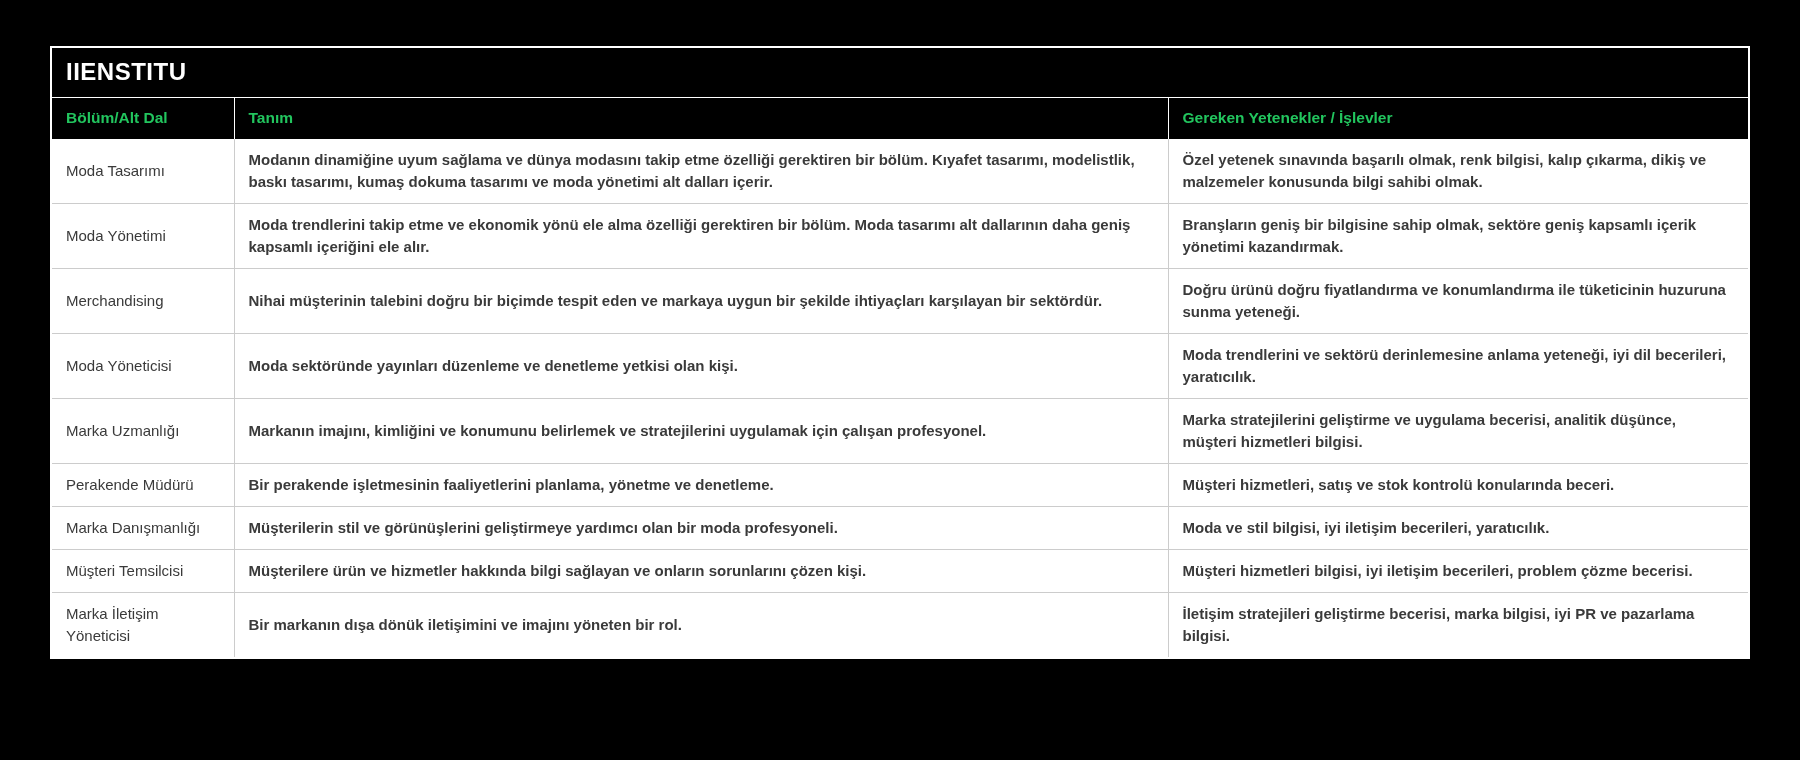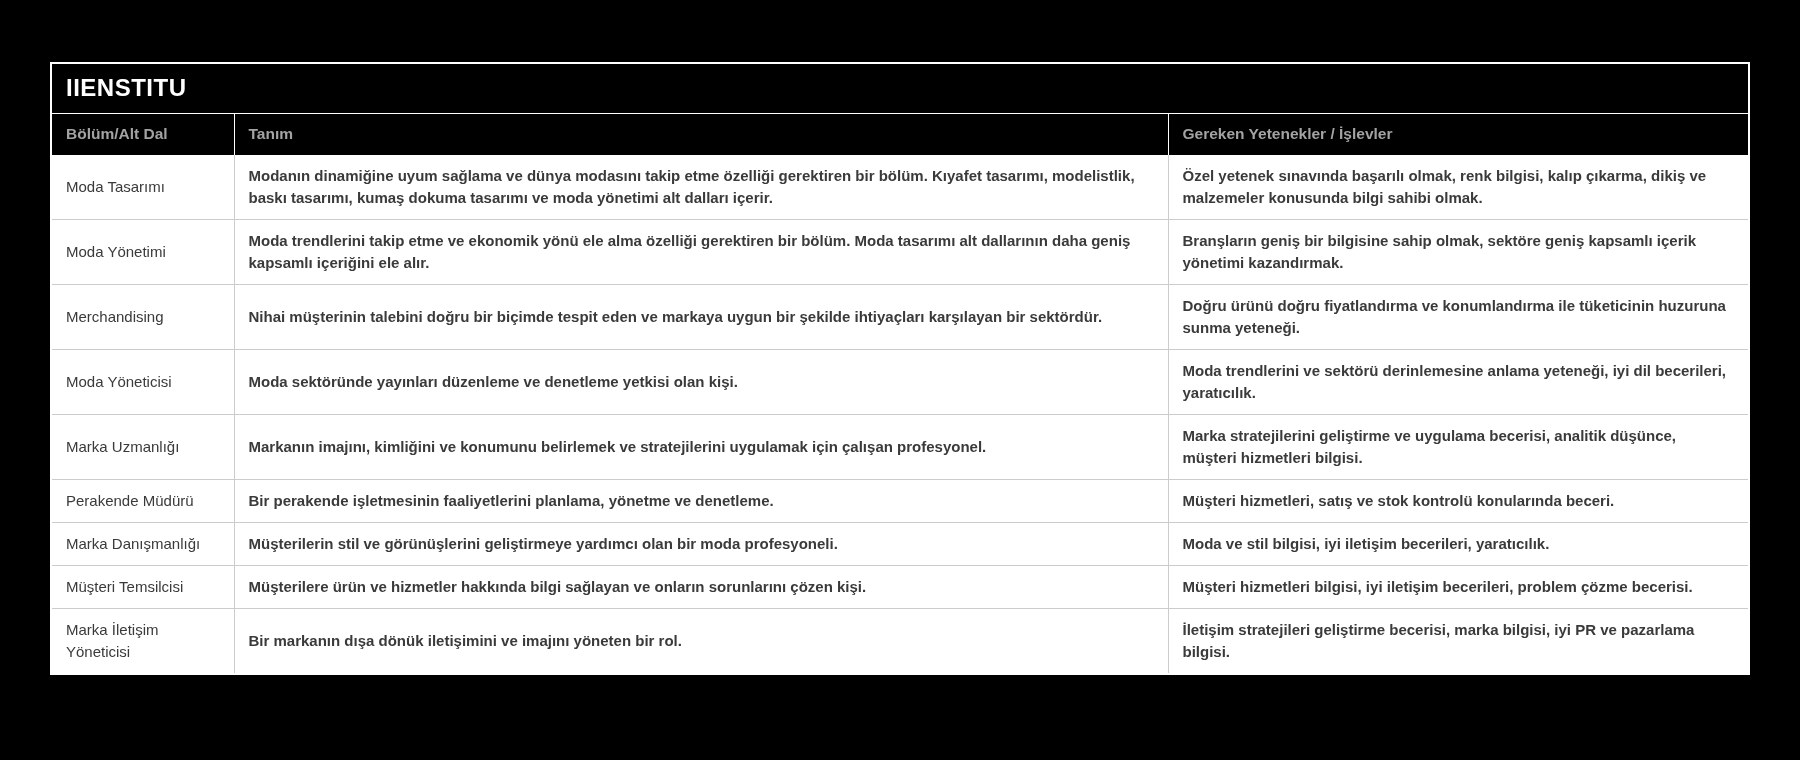--- a/index.html
+++ b/index.html
@@ -4,21 +4,21 @@
 <style>
   * { margin: 0; padding: 0; box-sizing: border-box; }
   html, body {
     width: 1800px; height: 760px;
     background: #000;
     overflow: hidden;
     font-family: "Liberation Sans", "DejaVu Sans", sans-serif;
   }
   .panel {
     position: absolute;
-    left: 50px; top: 62px;
+    left: 50px; top: 46px;
     width: 1700px;
     background: #fff;
     border: 2px solid #fff;
   }
   .brand-bar {
     background: #000;
     color: #fff;
     font-size: 24px;
     font-weight: 700;
     letter-spacing: 0.5px;
@@ -28,21 +28,21 @@
   table.roles {
     width: 100%;
     border-collapse: collapse;
     table-layout: fixed;
   }
   col.c1 { width: 182px; }
   col.c2 { width: 934px; }
   col.c3 { width: 580px; }
   thead th {
     background: #000;
-    color: #a3a3a3;
+    color: #22c55e;
     font-size: 15.5px;
     font-weight: 700;
     text-align: left;
     padding: 11px 14px;
     border-top: 1px solid #fff;
     line-height: 1.2;
     vertical-align: middle;
   }
   thead th + th { border-left: 1px solid #fff; }
   tbody td {

